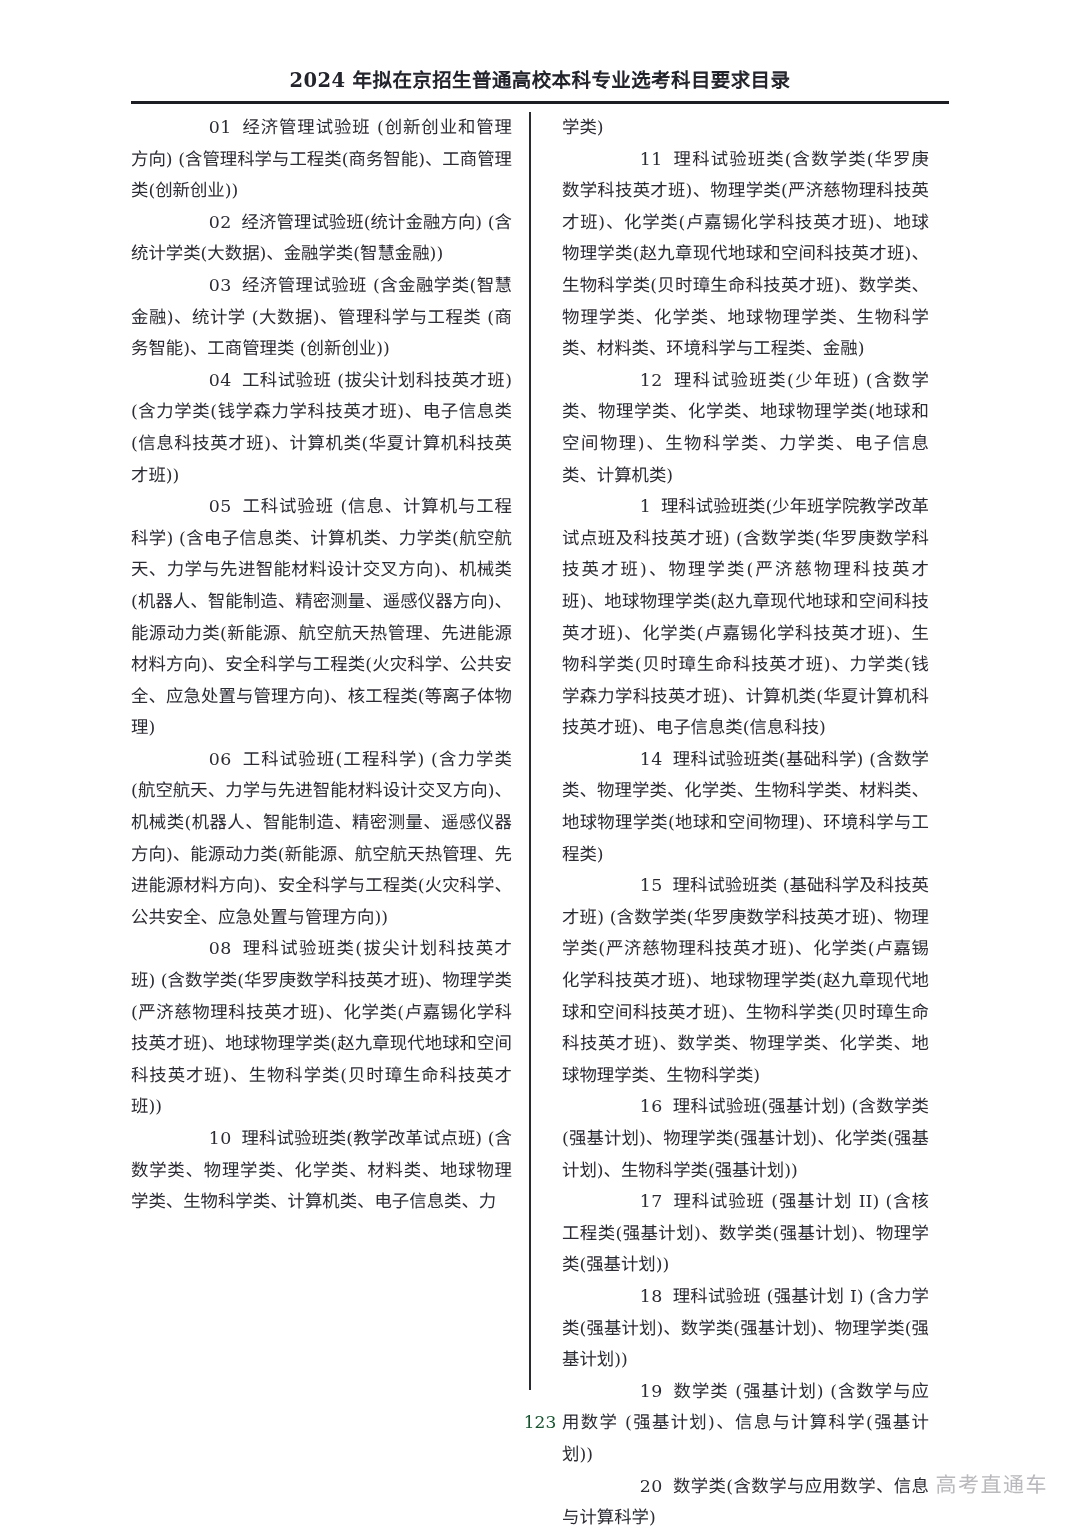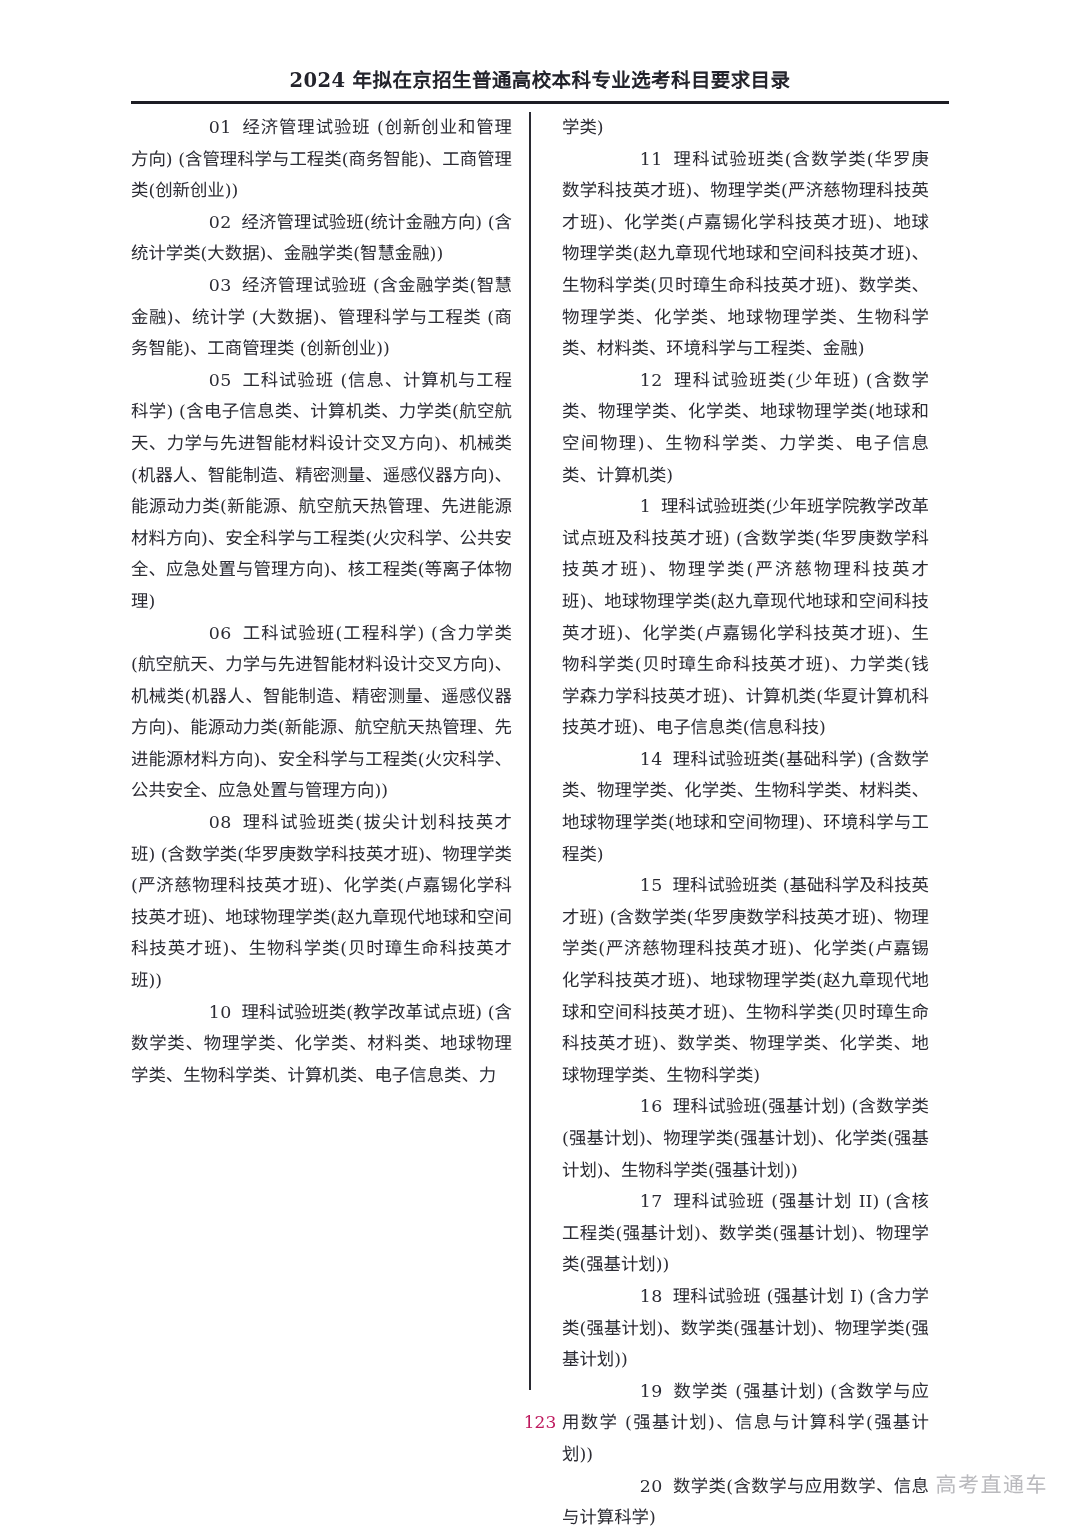--- a/index.html
+++ b/index.html
@@ -88,21 +88,21 @@
   }
   .entry .gap{ display:inline-block; width:0.55em; }
 
   
   .page-number{
     position:absolute;
     left:0; top:1412px;
     width:1080px;
     text-align:center;
     font-size:17px;
-    color:#be185d;
+    color:#14532d;
     font-family:"DejaVu Serif","Liberation Serif",serif;
   }
 
   .watermark{
     position:absolute;
     right:32px; top:1468px;
     font-size:21px;
     color:#b9b9bd;
     font-family:Liberation Serif, serif;
     letter-spacing:1.5px;
@@ -118,20 +118,21 @@
     <div class="doc-title">2024 年拟在京招生普通高校本科专业选考科目要求目录</div>
     <div class="title-rule"></div>
   </div>
 
   <div class="columns">
 
     <div class="col col-left" id="col-left">
         <p class="entry"><span class="num">01</span><span class="gap"></span><span>经济管理试验班 (创新创业和管理方向) (含管理科学与工程类(商务智能)、工商管理类(创新创业))</span></p>
         <p class="entry"><span class="num">02</span><span class="gap"></span><span>经济管理试验班(统计金融方向) (含统计学类(大数据)、金融学类(智慧金融))</span></p>
         <p class="entry"><span class="num">03</span><span class="gap"></span><span>经济管理试验班 (含金融学类(智慧金融)、统计学 (大数据)、管理科学与工程类 (商务智能)、工商管理类 (创新创业))</span></p>
+        <p class="entry"><span class="num">04</span><span class="gap"></span><span>工科试验班 (拔尖计划科技英才班) (含力学类(钱学森力学科技英才班)、电子信息类(信息科技英才班)、计算机类(华夏计算机科技英才班))</span></p>
         <p class="entry"><span class="num">05</span><span class="gap"></span><span>工科试验班 (信息、计算机与工程科学) (含电子信息类、计算机类、力学类(航空航天、力学与先进智能材料设计交叉方向)、机械类(机器人、智能制造、精密测量、遥感仪器方向)、能源动力类(新能源、航空航天热管理、先进能源材料方向)、安全科学与工程类(火灾科学、公共安全、应急处置与管理方向)、核工程类(等离子体物理)</span></p>
         <p class="entry"><span class="num">06</span><span class="gap"></span><span>工科试验班(工程科学) (含力学类(航空航天、力学与先进智能材料设计交叉方向)、机械类(机器人、智能制造、精密测量、遥感仪器方向)、能源动力类(新能源、航空航天热管理、先进能源材料方向)、安全科学与工程类(火灾科学、公共安全、应急处置与管理方向))</span></p>
         <p class="entry"><span class="num">08</span><span class="gap"></span><span>理科试验班类(拔尖计划科技英才班) (含数学类(华罗庚数学科技英才班)、物理学类(严济慈物理科技英才班)、化学类(卢嘉锡化学科技英才班)、地球物理学类(赵九章现代地球和空间科技英才班)、生物科学类(贝时璋生命科技英才班))</span></p>
         <p class="entry"><span class="num">10</span><span class="gap"></span><span>理科试验班类(教学改革试点班) (含数学类、物理学类、化学类、材料类、地球物理学类、生物科学类、计算机类、电子信息类、力</span></p>
       </div>
 
     <div class="col-divider"></div>
 
     <div class="col col-right" id="col-right">
         <p class="entry cont"><span>学类)</span></p>

